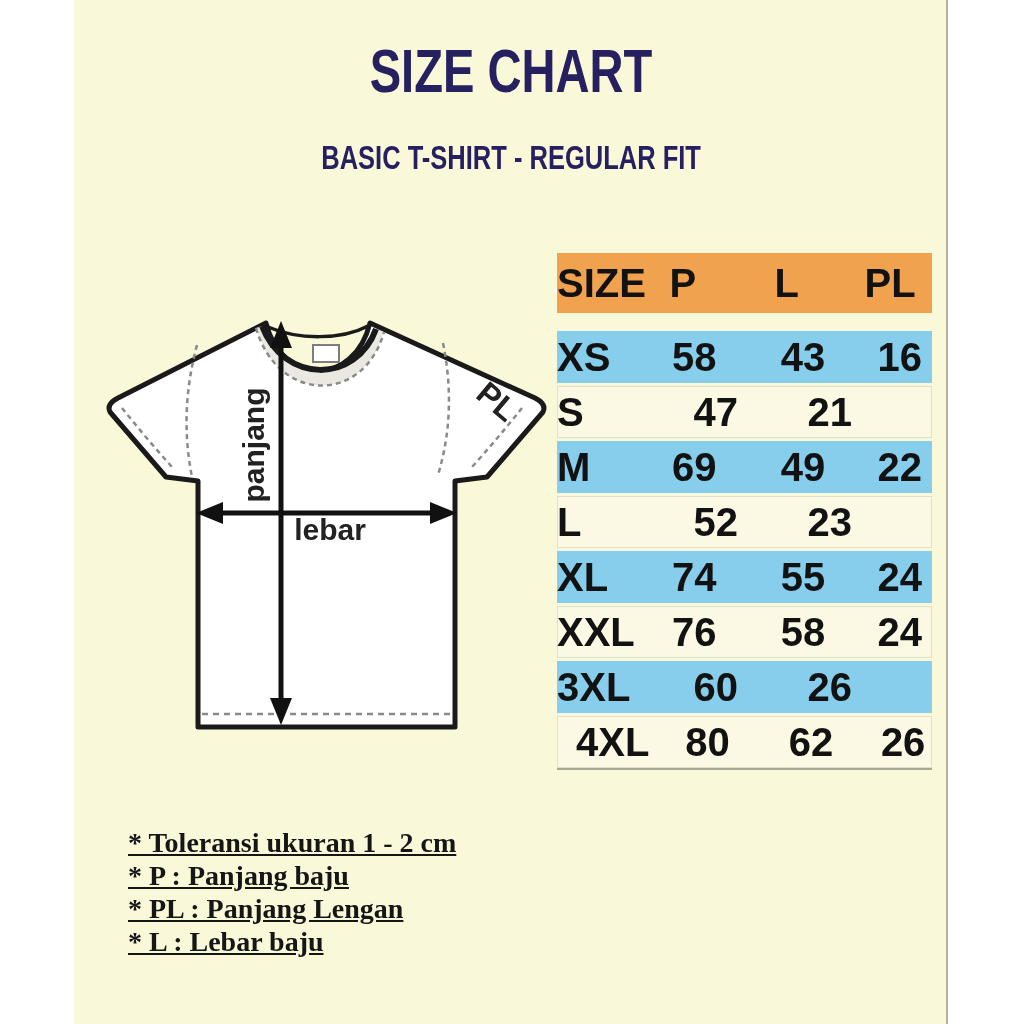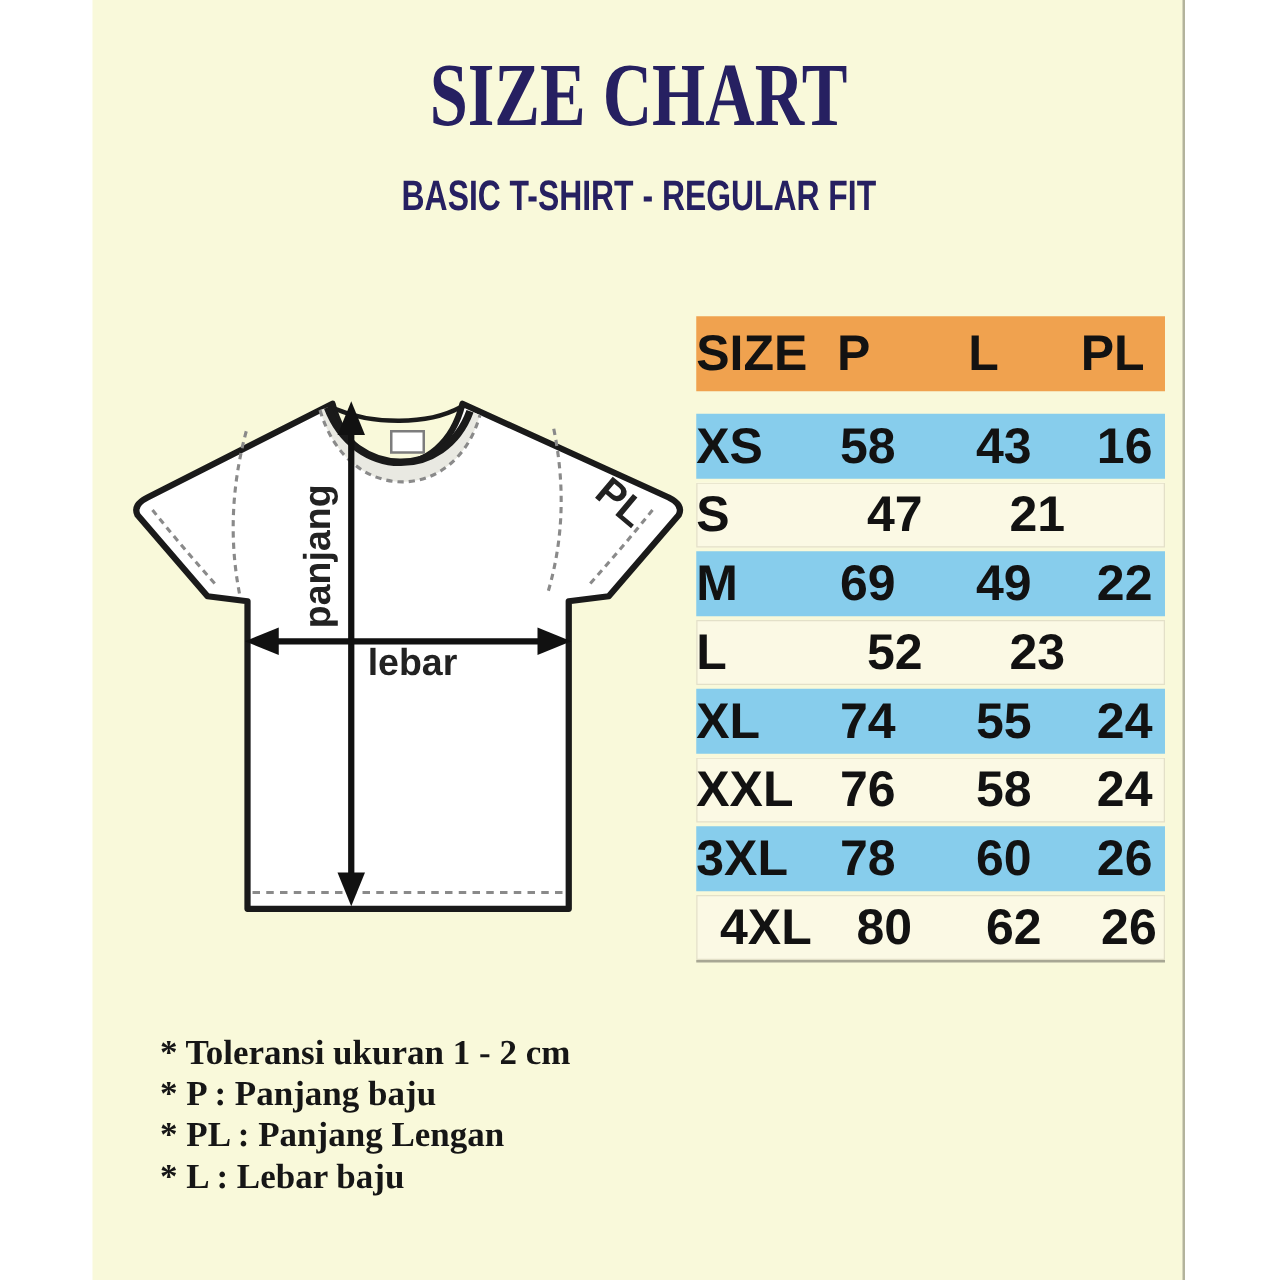--- a/index.html
+++ b/index.html
@@ -25,26 +25,25 @@
     background: #f9f9da;
     border-right: 2px solid #b3b39c;
     box-sizing: border-box;
   }
   .page-title {
     position: absolute;
     left: 74px;
     top: 40px;
     width: 874px;
     text-align: center;
-    font-size: 72px;
+    font-size: 62px;
     line-height: 1.0;
     font-weight: bold;
     color: #262061;
     letter-spacing: 0px;
-    font-family: Liberation Serif, serif;
   }
   .page-title .squeeze {
     display: inline-block;
     transform: scaleX(0.76);
     transform-origin: 50% 50%;
     white-space: nowrap;
   }
   .page-subtitle {
     position: absolute;
     left: 74px;
@@ -117,20 +116,21 @@
   .notes {
     position: absolute;
     left: 128px;
     top: 826px;
     width: 560px;
     font-family: "Liberation Serif", serif;
     font-weight: bold;
     font-size: 28px;
     line-height: 33px;
     color: #161616;
+    text-decoration: underline;
   }
   .svg-label {
     font-family: "Liberation Sans", sans-serif;
     font-weight: bold;
     fill: #222222;
   }
 </style>
 </head>
 <body>
 
@@ -216,21 +216,20 @@
           <div class="cell c3">24</div>
         </div>
         <div class="trow">
           <div class="cell c0">XXL</div>
           <div class="cell c1">76</div>
           <div class="cell c2">58</div>
           <div class="cell c3">24</div>
         </div>
         <div class="trow hl">
           <div class="cell c0">3XL</div>
-          <div class="cell c1">78</div>
           <div class="cell c2">60</div>
           <div class="cell c3">26</div>
         </div>
         <div class="trow">
           <div class="cell c0">4XL</div>
           <div class="cell c1">80</div>
           <div class="cell c2">62</div>
           <div class="cell c3">26</div>
         </div>
       </div>

